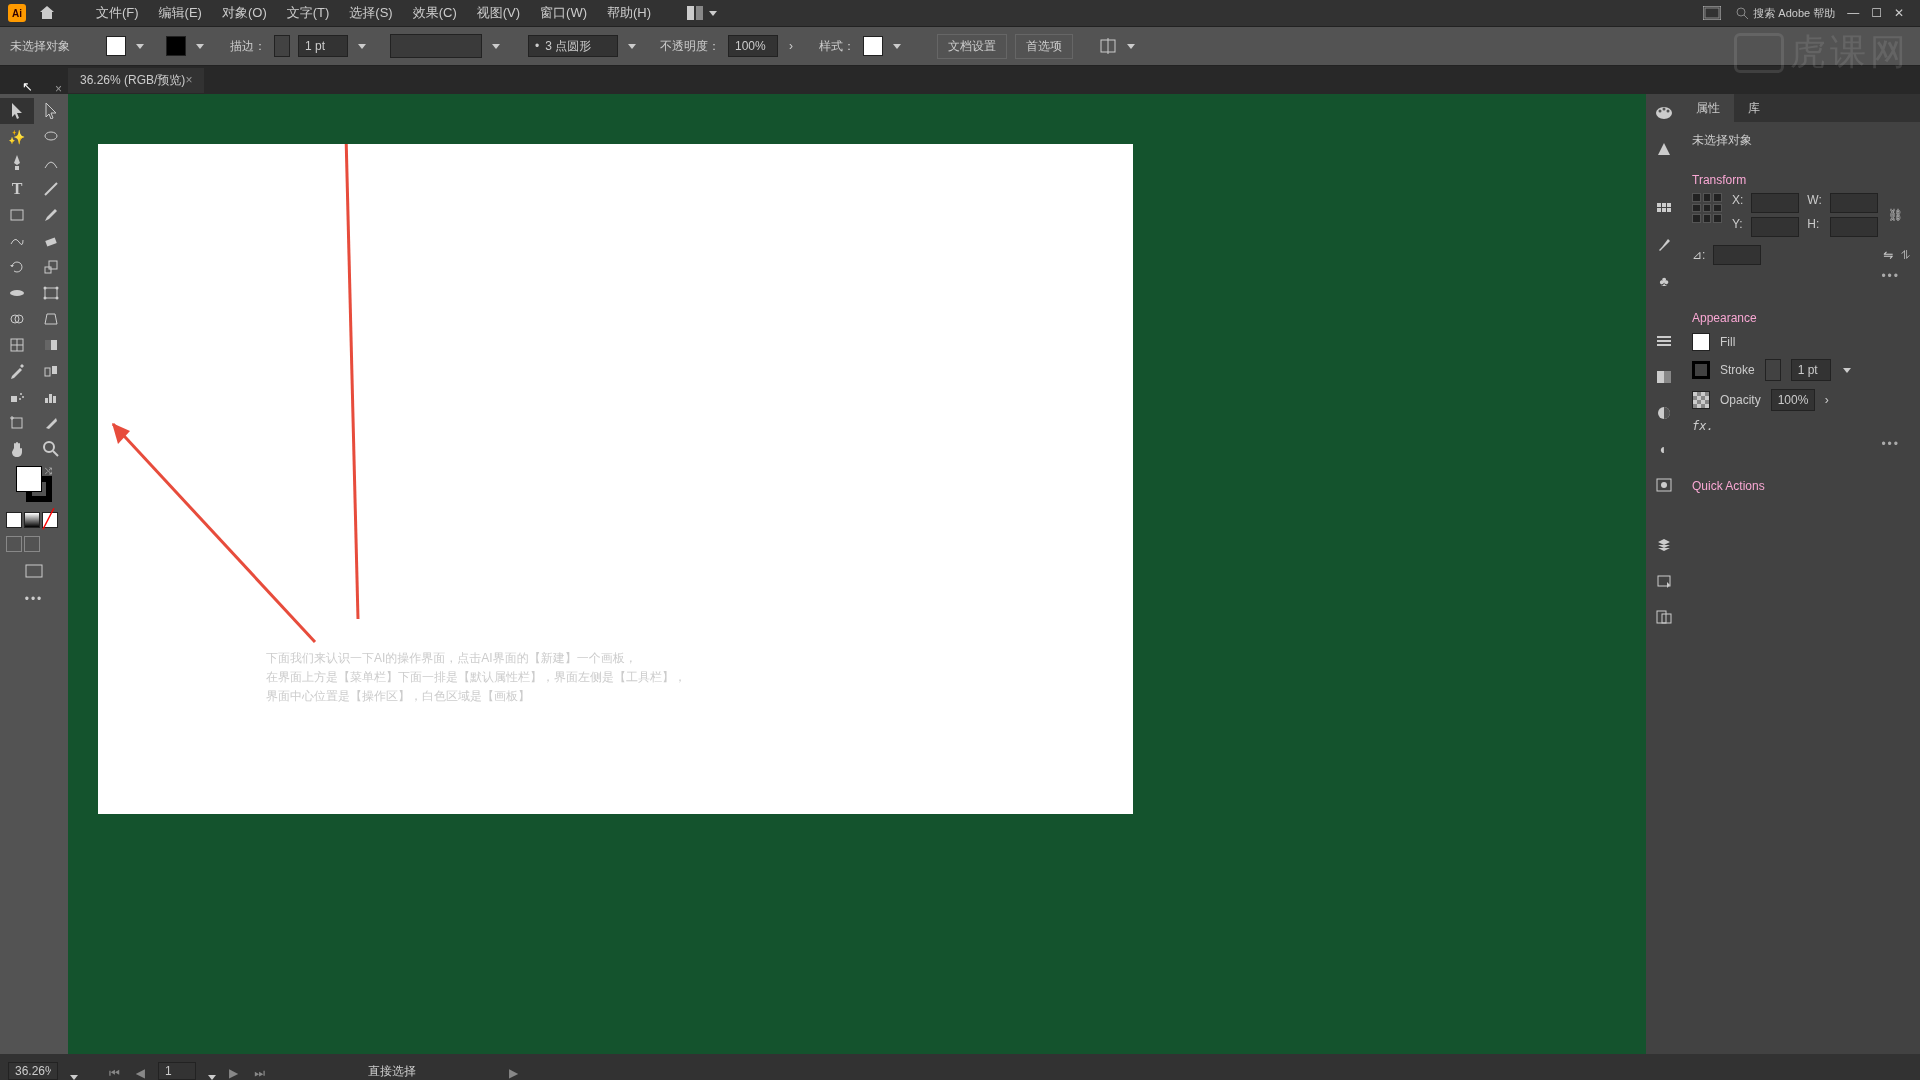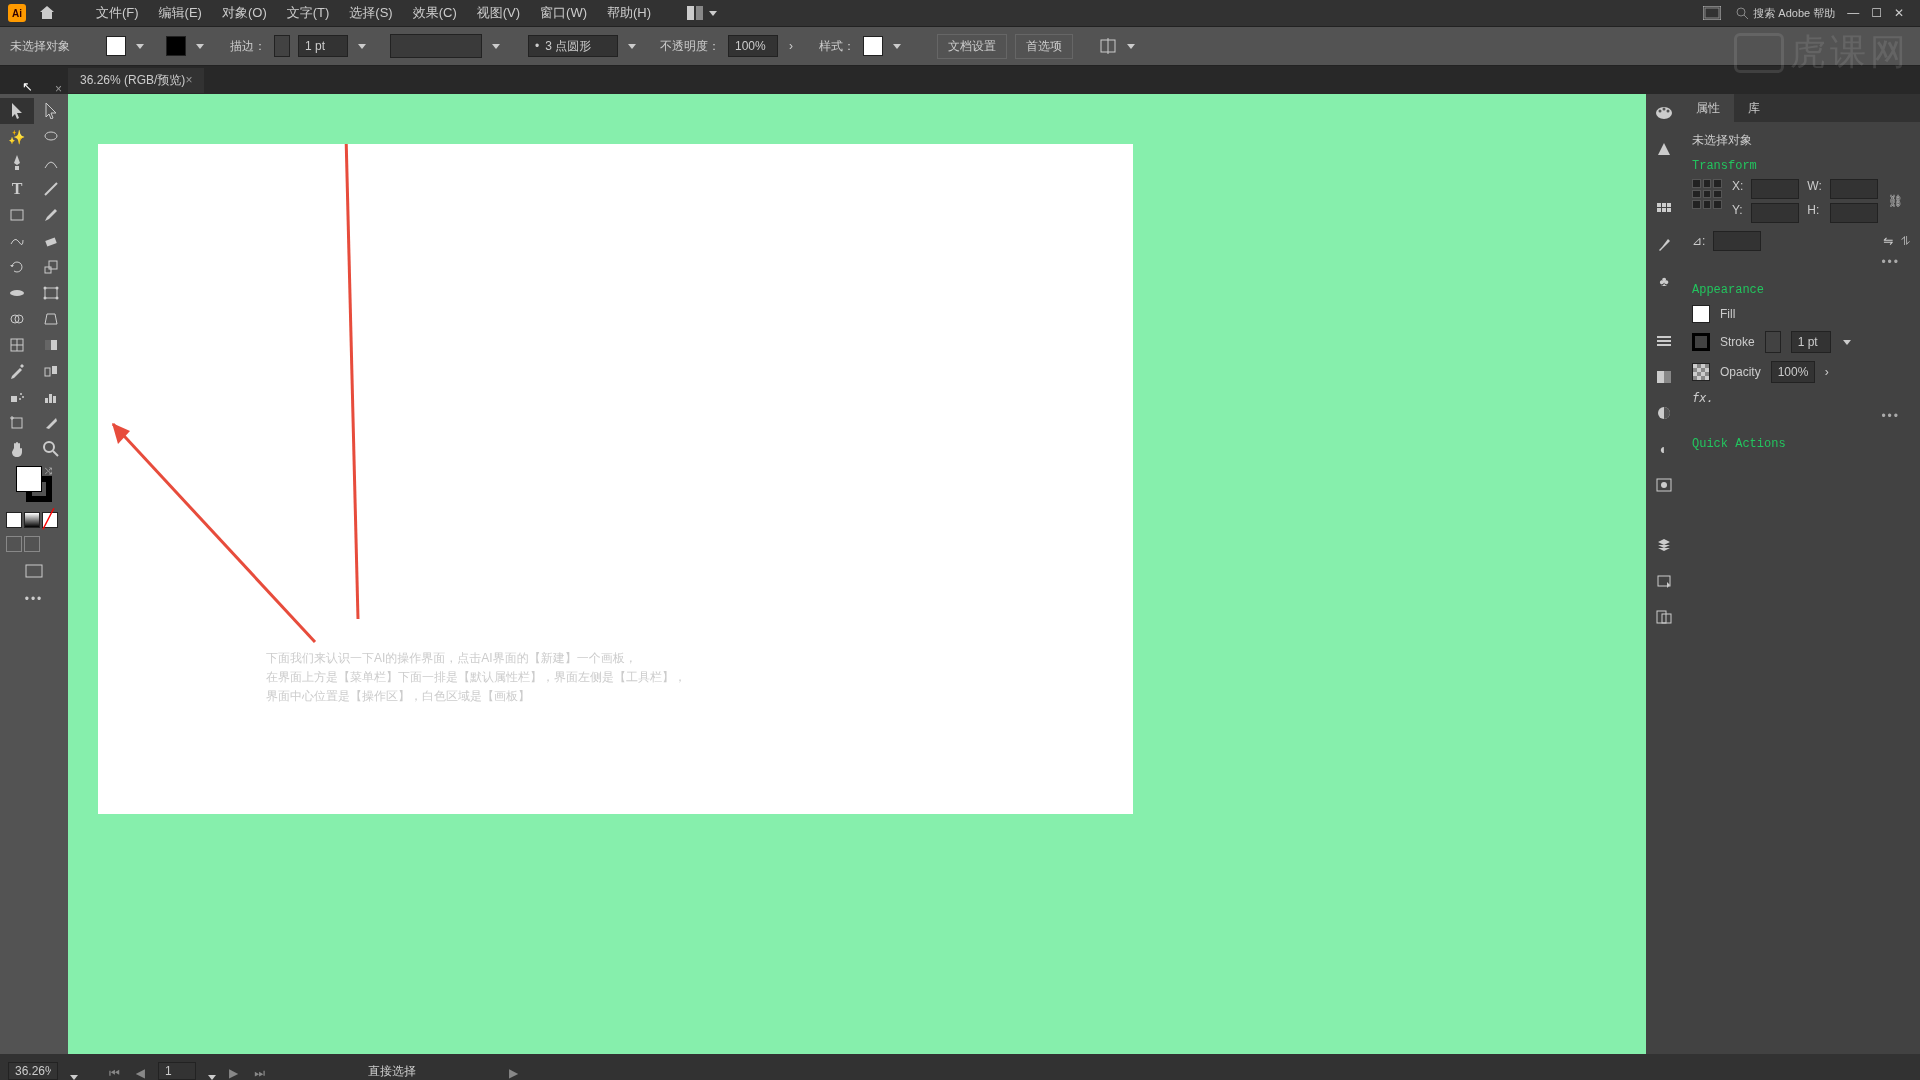--- a/index.html
+++ b/index.html
@@ -28,32 +28,32 @@
 .tool-cell{width:34px;height:26px;display:flex;align-items:center;justify-content:center;cursor:pointer;font-size:14px}
 .tool-cell.sel{background:#333}
 .fill-stroke{position:relative;width:36px;height:36px;margin:4px auto}
 .fill-sq{position:absolute;width:26px;height:26px;background:#fff;border:1px solid #000;top:0;left:0;z-index:2}
 .stroke-sq{position:absolute;width:26px;height:26px;background:#000;border:1px solid #000;bottom:0;right:0;z-index:1}
 .stroke-sq::after{content:"";position:absolute;inset:5px;background:#535353}
 .swap-arrow{position:absolute;top:0;right:0;font-size:9px}
 .mini-swatches{display:flex;gap:2px;margin-top:6px;padding:0 6px}
 .mini-sw{width:16px;height:16px;border:1px solid #222}
 .edit-dots{text-align:center;padding:8px 0;letter-spacing:2px}
-.canvas-area{flex:1;background:#86efac;position:relative;overflow:hidden}
+.canvas-area{flex:1;background:#14532d;position:relative;overflow:hidden}
 .artboard{position:absolute;left:30px;top:50px;width:1035px;height:670px;background:#fff}
 .red-annot{color:#e74c3c;font-size:22px;line-height:1.6;position:absolute}
 .panel-strip{width:36px;background:#424242;display:flex;flex-direction:column;align-items:center;padding-top:8px;gap:14px}
 .panel-icon{width:22px;height:22px;display:flex;align-items:center;justify-content:center;color:#ccc;font-size:14px;cursor:pointer}
 .props-panel{width:238px;background:#424242;display:flex;flex-direction:column}
 .panel-tabs{display:flex;background:#323232;height:28px;align-items:center}
 .panel-tab{padding:6px 14px;font-size:12px}
 .panel-tab.active{background:#424242}
 .panel-body{padding:10px}
 .panel-text{color:#ccc;font-size:12px;margin-bottom:10px}
-.section-title{font-family:Liberation Mono, monospace;color:#22c55e;margin:10px 0 6px}
+.section-title{font-family:Liberation Sans, sans-serif;color:#f9a8d4;margin:24px 0 6px}
 .transform-grid{display:flex;gap:10px}
 .ref-point{width:30px;height:30px;display:grid;grid-template-columns:repeat(3,1fr);grid-template-rows:repeat(3,1fr);gap:2px}
 .ref-dot{background:#222;border:1px solid #555}
 .xywh{display:grid;grid-template-columns:auto 1fr auto 1fr;gap:4px 8px;font-family:monospace;color:#999}
 .xywh input{background:#333;border:1px solid #222;width:48px;color:#888;padding:2px}
 .appear-row{display:flex;align-items:center;gap:10px;margin:8px 0;font-family:monospace}
 .appear-swatch{width:18px;height:18px;border:1px solid #222}
 .statusbar{position:absolute;bottom:0;left:0;right:0;height:24px;background:#323232;display:flex;align-items:flex-end;padding:0 8px;gap:10px;font-size:11px}
 .status-input{background:#333;border:1px solid #222;color:#ccc;padding:1px 6px;width:50px}
 .nav-btn{color:#888;cursor:pointer;padding:0 3px}

